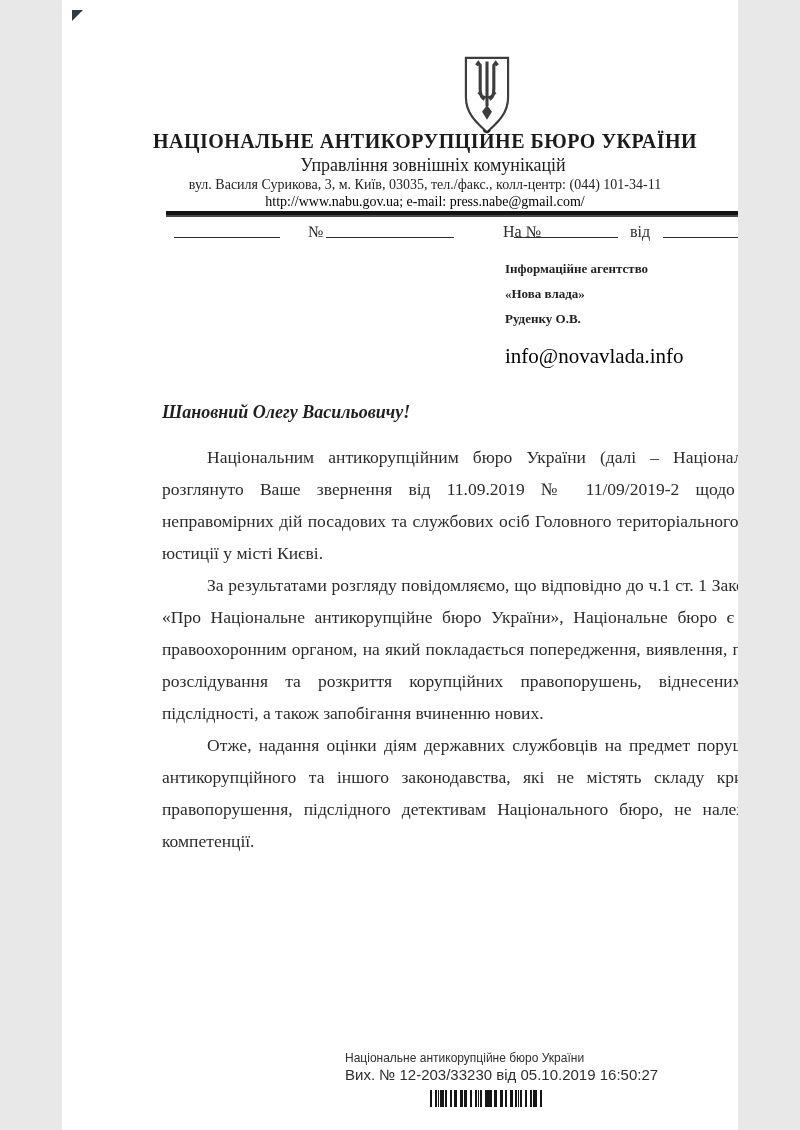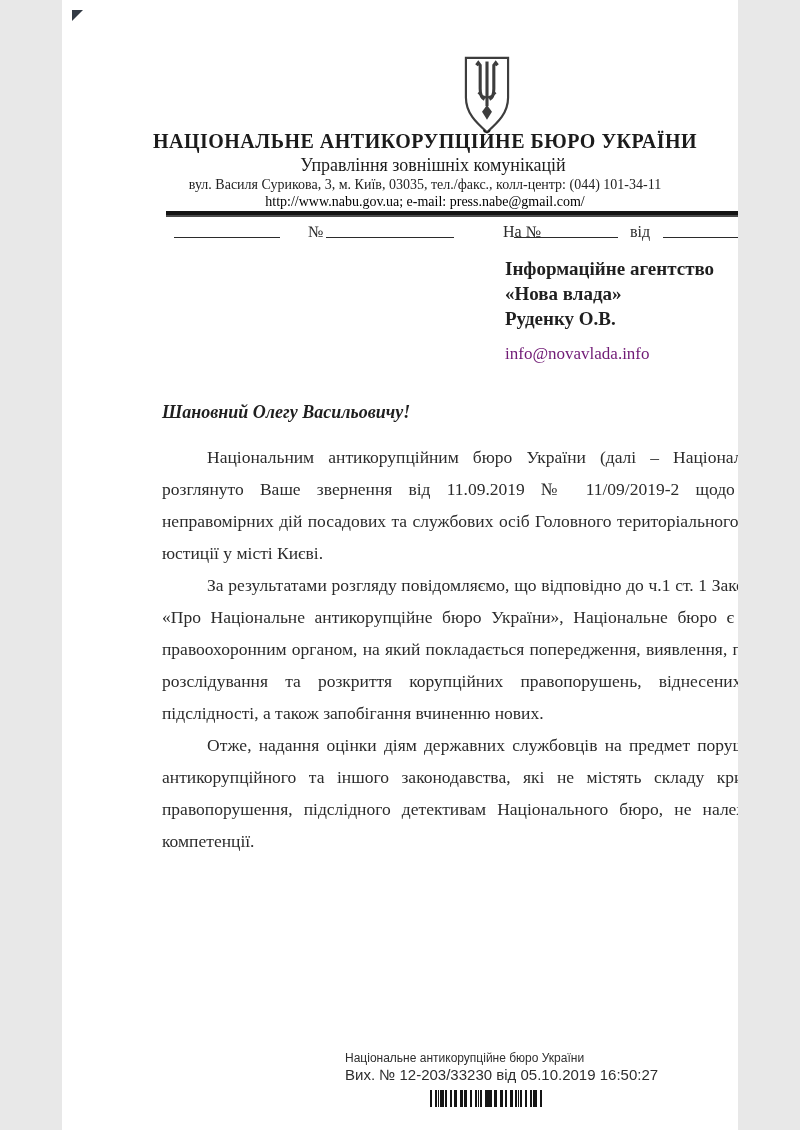--- a/index.html
+++ b/index.html
@@ -100,30 +100,30 @@
   .blank-2 { left: 264px; width: 128px; }
   .lbl-na  { left: 425px; margin-left: 16px; }
   .blank-3 { left: 452px; width: 104px; }
   .lbl-vid { left: 568px; }
   .blank-4 { left: 601px; width: 136px; }
 
   
   .recipient {
     position: absolute;
     left: 443px; top: 256px;
-    font-size: 19px;
+    font-size: 13px;
     font-weight: bold;
     line-height: 25px;
     color: #1f1f1f;
   }
   .recipient-email {
     position: absolute;
     left: 443px; top: 344px;
-    font-size: 17px;
-    color: #701a75;
+    font-size: 21px;
+    color: #000000;
   }
 
   
   .salutation {
     position: absolute;
     left: 100px; top: 402px;
     width: 665px;
     text-align: left;
     font-size: 18px;
     font-weight: bold;

